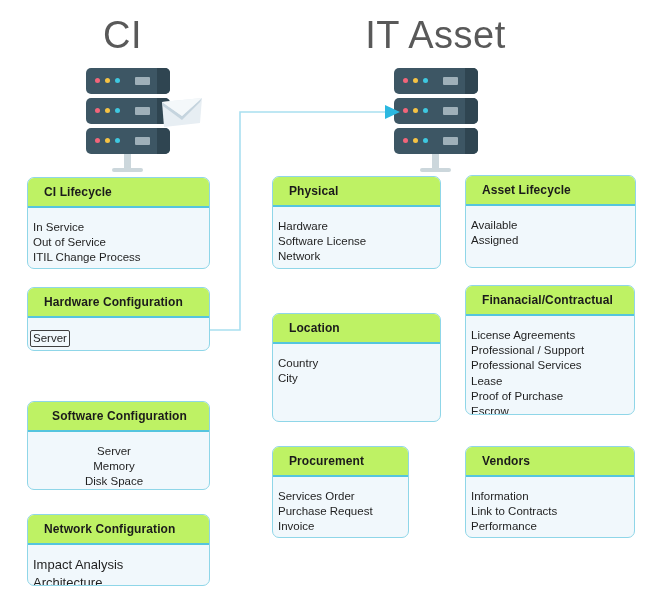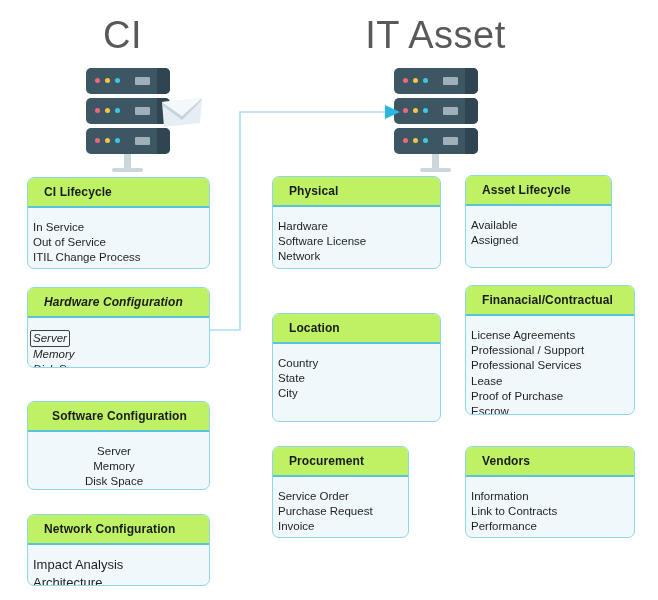--- a/index.html
+++ b/index.html
@@ -142,31 +142,31 @@
     border: 1px solid #3f3f3f;
     border-radius: 2px;
     padding: 0 2px;
     margin-left: -3px;
     background: #f1f8fc;
     position: relative;
   }
 
   
   #card-ci-lifecycle        { left: 27px; top: 177px; width: 183px; height: 92px; }
-  #card-hardware-config     { left: 27px; top: 287px; width: 183px; height: 81px; font-style: italic; }
+  #card-hardware-config     { left: 27px; top: 287px; width: 183px; height: 64px; }
   #card-software-config     { left: 27px; top: 401px; width: 183px; height: 89px; text-align: center; }
   #card-network-config      { left: 27px; top: 514px; width: 183px; height: 72px; }
 
   
   #card-physical            { left: 272px; top: 176px; width: 169px; height: 93px; }
   #card-location            { left: 272px; top: 313px; width: 169px; height: 109px; }
   #card-procurement         { left: 272px; top: 446px; width: 137px; height: 92px; }
 
   
-  #card-asset-lifecycle     { left: 465px; top: 175px; width: 147px; height: 93px; }
+  #card-asset-lifecycle     { left: 465px; top: 175px; width: 171px; height: 93px; }
   #card-financial           { left: 465px; top: 285px; width: 170px; height: 130px; }
   #card-vendors             { left: 465px; top: 446px; width: 170px; height: 92px; }
 </style>
 </head>
 <body>
 
 <div id="canvas">
 
   <div class="col-title" id="title-ci">CI</div>
   <div class="col-title" id="title-asset">IT Asset</div>
@@ -275,29 +275,28 @@
       <div class="row">Hardware</div>
       <div class="row">Software License</div>
       <div class="row">Network</div>
     </div>
   </div>
 
   <div class="card" id="card-location">
     <div class="card-header">Location</div>
     <div class="card-body">
       <div class="row">Country</div>
-      <div class="row">State</div>
       <div class="row">City</div>
     </div>
   </div>
 
   <div class="card" id="card-procurement">
     <div class="card-header">Procurement</div>
     <div class="card-body">
-      <div class="row">Service Order</div>
+      <div class="row">Services Order</div>
       <div class="row">Purchase Request</div>
       <div class="row">Invoice</div>
     </div>
   </div>
 
   <div class="card" id="card-asset-lifecycle">
     <div class="card-header">Asset Lifecycle</div>
     <div class="card-body">
       <div class="row">Available</div>
       <div class="row">Assigned</div>

